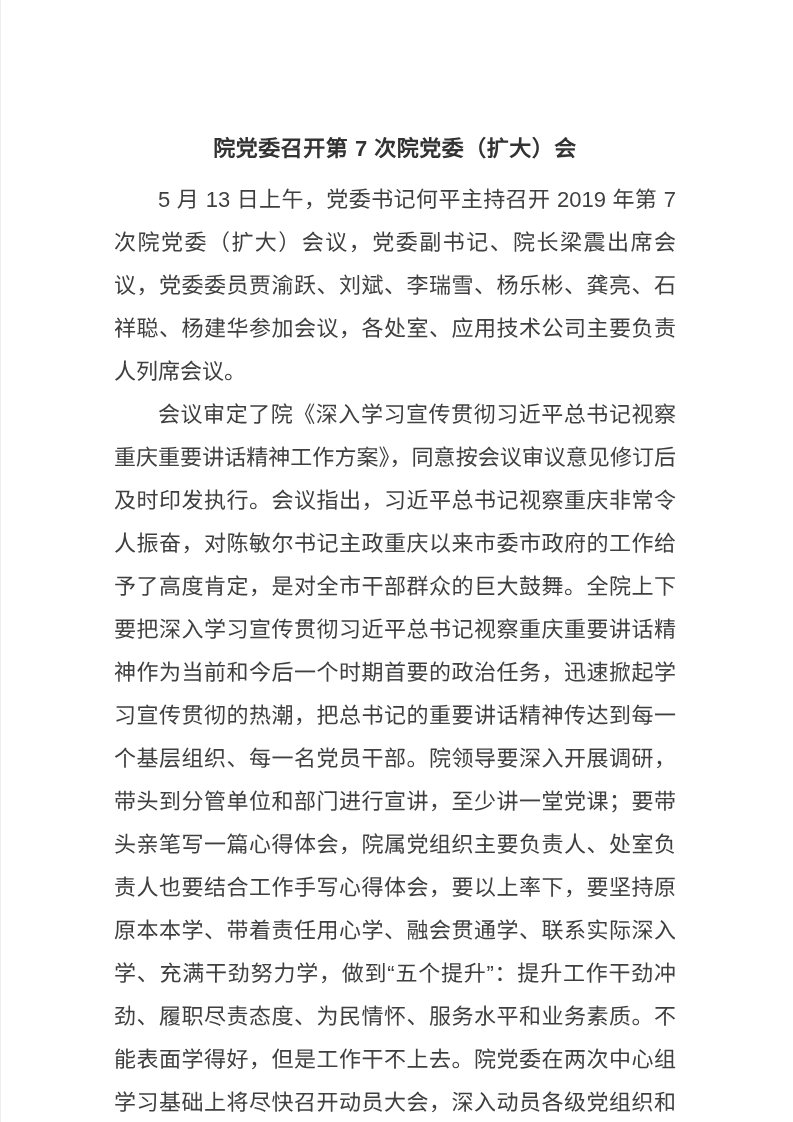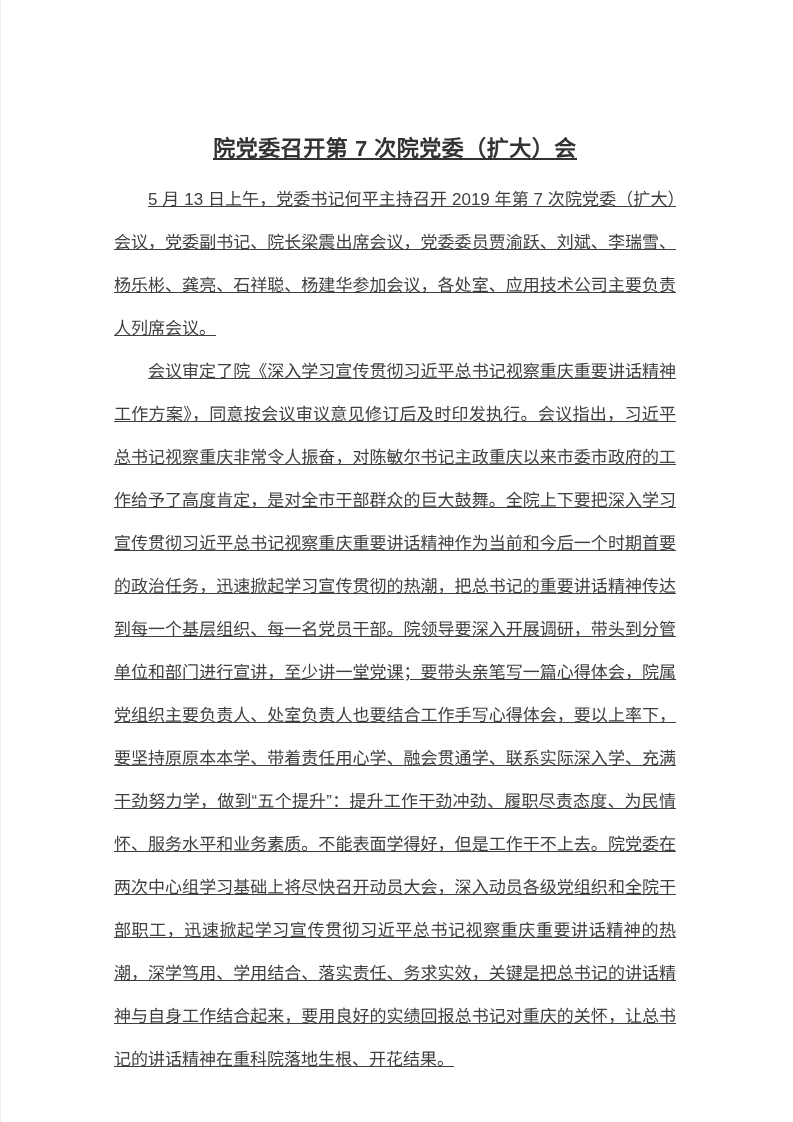--- a/index.html
+++ b/index.html
@@ -1,15 +1,15 @@
 <!DOCTYPE html>
 <html lang="zh-CN"><head>
   <meta charset="utf-8">
   <style>
-    * { margin: 0; padding: 0; box-sizing: border-box; text-decoration: underline; }
+    * { margin: 0; padding: 0; box-sizing: border-box; }
     html, body {
       background: #ffffff;
       font-family: "Liberation Sans", "DejaVu Sans", sans-serif;
     }
     .page {
       position: relative;
       width: 793px;
       height: 1122px;
       margin: 0 auto;
       background: #ffffff;
@@ -22,21 +22,21 @@
     .doc-title {
       font-size: 22px;
       font-weight: bold;
       line-height: 46px;
       text-align: center;
       color: #333333;
       letter-spacing: 0.5px;
       margin-bottom: 6px;
     }
     .doc-paragraph {
-      font-size: 17px;
+      font-size: 22px;
       line-height: 43px;
       text-align: justify;
       text-indent: 2em;
       color: #3f3f3f;
       word-break: break-all;
     }
   </style>
 </head>
 <body>
 

